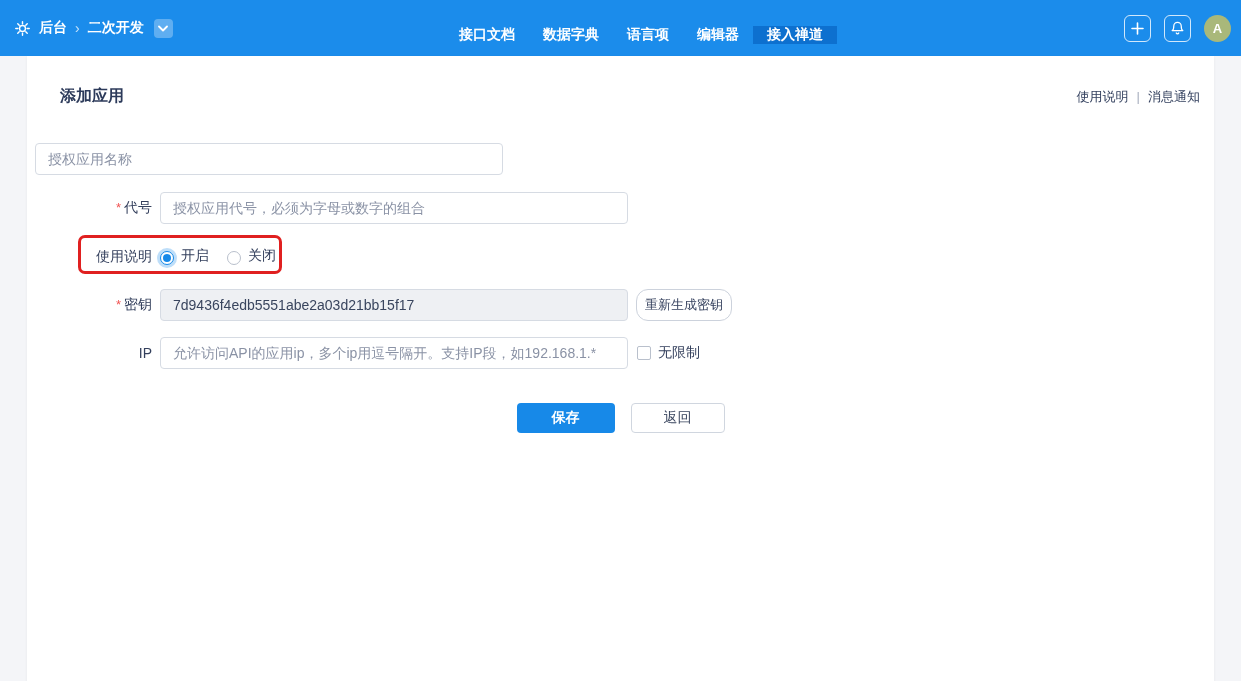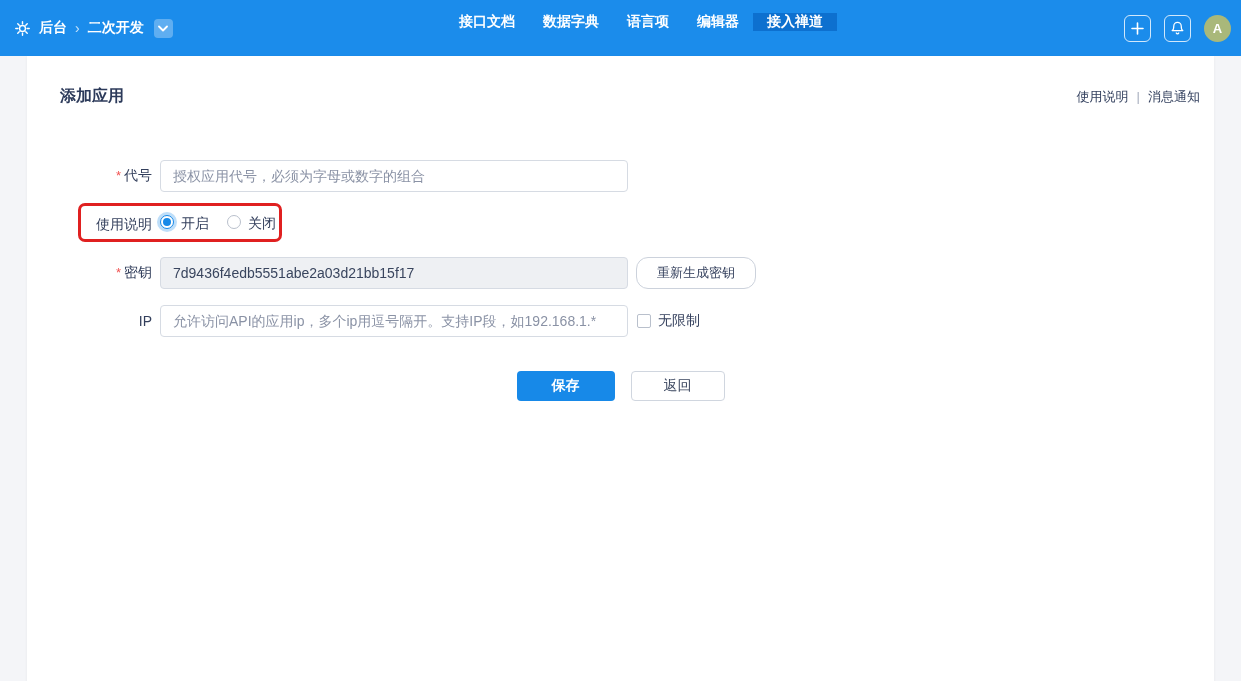--- a/index.html
+++ b/index.html
@@ -14,21 +14,21 @@
     height:56px; background:#1b8ceb; display:flex; align-items:center;
     color:#fff; padding:0 10px 0 14px; position:relative;
   }
   .nav-left { display:flex; align-items:center; gap:8px; }
   .nav-left .crumb { font-size:14px; font-weight:bold; color:#fff; text-decoration:none; cursor:pointer; }
   .nav-sep { color:rgba(255,255,255,.75); font-size:14px; }
   .nav-caret-badge {
     width:19px; height:19px; border-radius:4px; background:rgba(255,255,255,.3);
     display:flex; align-items:center; justify-content:center; cursor:pointer; margin-left:2px;
   }
-  .nav-menu { position:absolute; left:445px; top:0; height:44px; display:flex; align-items:center; }
+  .nav-menu { position:absolute; left:445px; top:0; height:44px; display:flex; align-items:flex-end; }
   .nav-item {
     display:flex; align-items:center; padding:0 14px; font-size:14px; font-weight:bold;
     color:#fff; cursor:pointer; white-space:nowrap;
   }
   .nav-item.active { background:#0d70cf; }
   .nav-right { margin-left:auto; display:flex; align-items:center; gap:13px; }
   .icon-btn {
     width:27px; height:27px; border:1px solid rgba(255,255,255,.8); border-radius:6px;
     display:flex; align-items:center; justify-content:center; cursor:pointer; background:transparent;
   }
@@ -61,26 +61,26 @@
   .req { color:#f15352; margin-right:3px; font-size:13px; }
   .ctrl { margin-left:8px; display:flex; align-items:center; }
   input[type=text], textarea {
     border:1px solid #d6dbe3; border-radius:4px; font-size:14px; color:#39455e;
     font-family:"Liberation Sans","DejaVu Sans",sans-serif; outline:none; background:#fff;
   }
   input[type=text] { width:468px; height:32px; padding:0 12px; }
   input[type=text]::placeholder, textarea::placeholder { color:#8a92a5; opacity:1; }
   input[readonly] { background:#eef0f3; }
   .btn-plain {
-    height:32px; margin-left:8px; padding:0 20px; background:#fff; border:1px solid #ccd2dc;
+    height:32px; margin-left:8px; padding:0 8px; background:#fff; border:1px solid #ccd2dc;
     border-radius:12px; font-size:13px; color:#333f5c; cursor:pointer; white-space:nowrap;
     font-family:inherit;
   }
   
-  .radio-opt { display:flex; align-items:flex-start; margin-right:18px; cursor:pointer; font-size:14px; color:#333f5c; }
+  .radio-opt { display:flex; align-items:flex-end; margin-right:18px; cursor:pointer; font-size:14px; color:#333f5c; }
   .radio {
     width:14px; height:14px; border-radius:50%; border:1px solid #b9c0cc; background:#fff;
     margin-right:7px; position:relative; flex:0 0 14px;
   }
   .radio.checked {
     border-color:#1789e8; box-shadow:0 0 0 3px rgba(23,137,232,.28);
   }
   .radio.checked::after {
     content:""; position:absolute; left:2px; top:2px; width:8px; height:8px;
     border-radius:50%; background:#1789e8;
@@ -159,20 +159,23 @@
       <div class="head-links">
         <a>使用说明</a>
         <span class="pipe">|</span>
         <a>消息通知</a>
       </div>
     </div>
 
     <div class="form">
 
       <div class="row">
+        <div class="ctrl">
+          <input type="text" placeholder="授权应用名称" style="">
+        </div>
       </div>
 
       <div class="row">
         <div class="lbl"><span class="req">*</span><span>代号</span></div>
         <div class="ctrl">
           <input type="text" placeholder="授权应用代号，必须为字母或数字的组合" style="">
         </div>
       </div>
 
       <div class="row">

